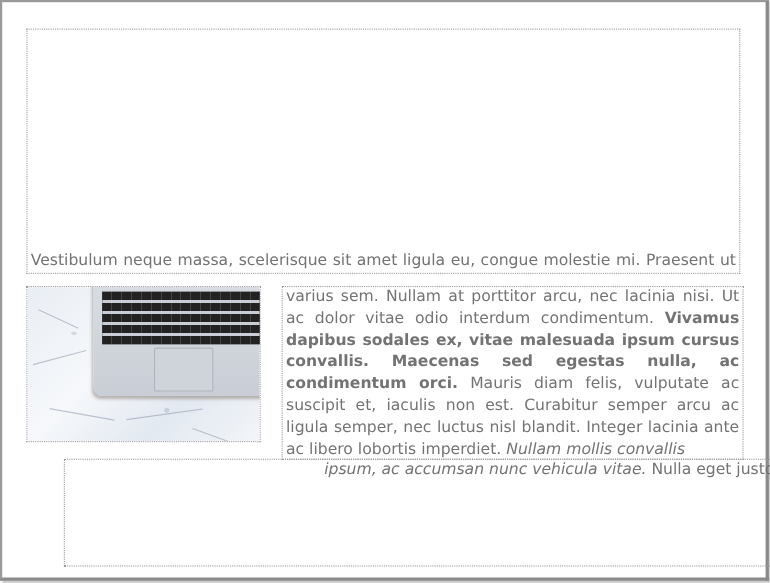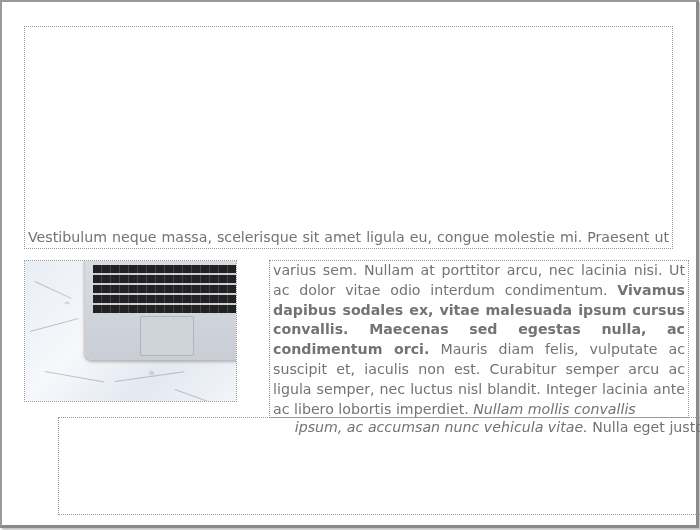--- a/index.html
+++ b/index.html
@@ -56,21 +56,21 @@
     }
     .keyrows {
       position: absolute; inset: 0;
       background: repeating-linear-gradient(180deg, transparent 0 8px, #c9ced6 8px 10px);
     }
     .trackpad {
       position: absolute; left: 55px; top: 61px; width: 52px; height: 38px;
       border: 1px solid #b0b5bd; border-radius: 2px;
       background: #cfd3da;
     }
-    .box2 { left: 269px; top: 260px; width: 420px; height: 158px; padding: 0 3px; }
+    .box2 { left: 256px; top: 260px; width: 420px; height: 158px; padding: 0 3px; }
     .box2 p { margin: 0; text-align: justify; }
     .box3 { left: 20px; top: 417px; width: 650px; height: 98px; padding: 0 3px; margin-left: 38px; }
     .box3 p { margin: 0; text-align: justify; }
     .box3 .indent-line { text-align: right; }
     .box3 .gap { height: 15px; }
   </style>
 </head>
 <body>
 
 <div class="window"></div>

